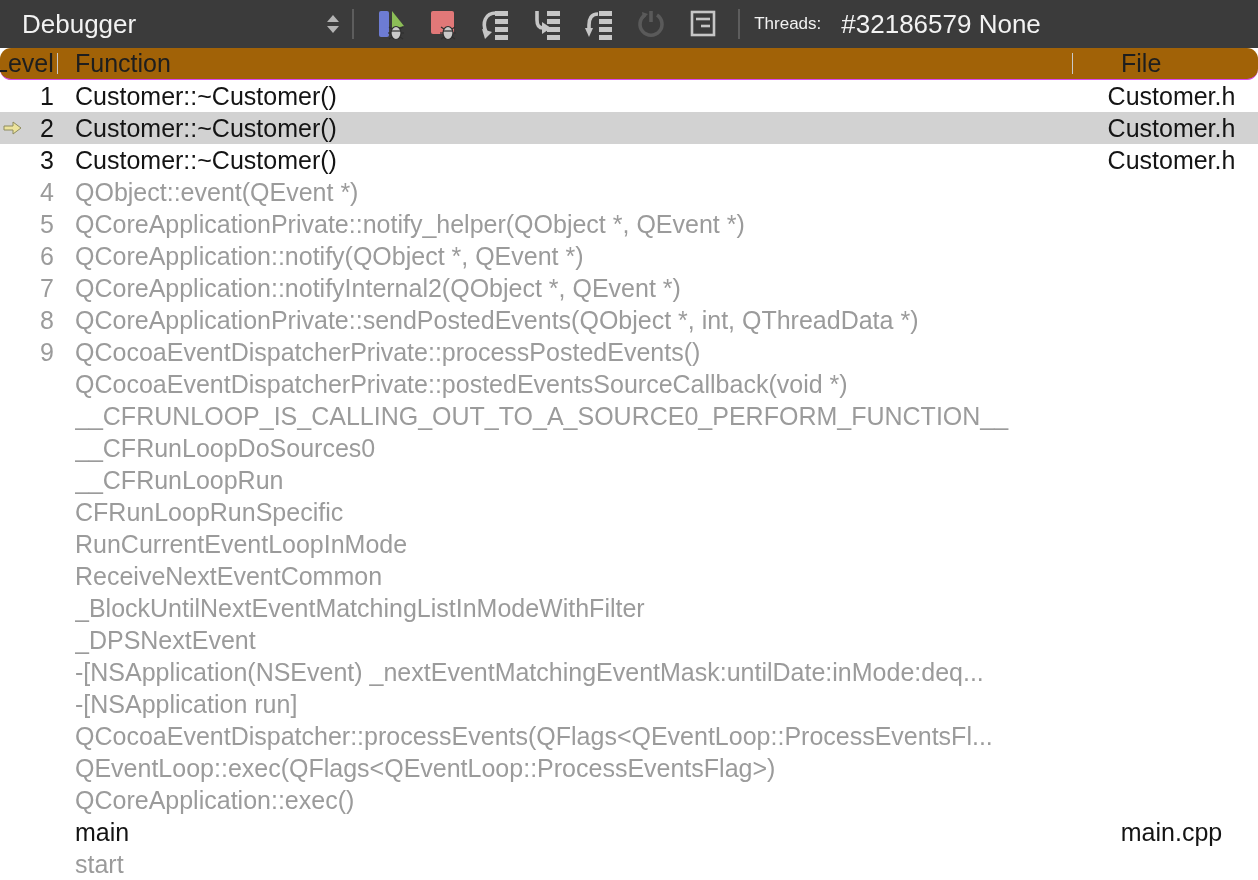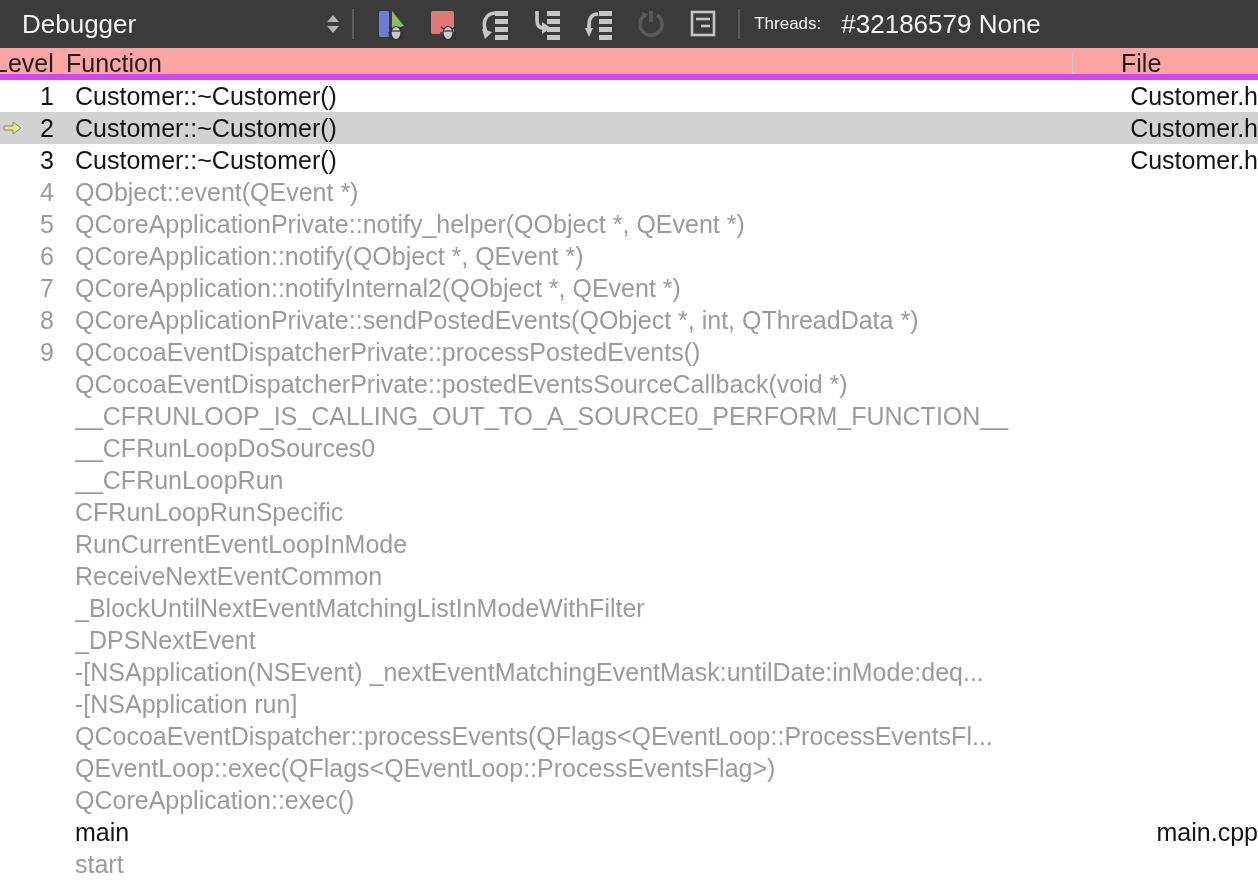--- a/index.html
+++ b/index.html
@@ -20,41 +20,41 @@
   .vsep{width:2px;height:30px;background:#5d5d5d;margin-left:12px;}
   .tbtn{
     width:30px;height:34px;margin-left:22px;padding:0;border:none;background:transparent;
     display:flex;align-items:center;justify-content:center;cursor:default;
   }
   .tbtn svg{display:block;}
   .threads-label{margin-left:14px;font-size:17px;color:#f2f2f2;white-space:nowrap;}
   .threads-value{margin-left:20px;font-size:26px;color:#f2f2f2;white-space:nowrap;}
   
   .thead{
-    position:relative;height:32px;background:#fca5a5;
-    font-size:25px;color:#1e1e1e;border-bottom:6px solid #d946ef;box-sizing:border-box;
+    position:relative;height:32px;background:#a16207;
+    font-size:25px;color:#1e1e1e;border-bottom:1px solid #d946ef;box-sizing:border-box;border-radius:11px;
   }
   .thead .hcell{position:absolute;top:0;line-height:31px;white-space:nowrap;}
   .h-level{left:-6px;}
-  .h-func{left:66px;}
+  .h-func{left:75px;}
   .h-file{left:1121px;}
   .hdiv{position:absolute;top:5px;width:1px;height:21px;background:#c9c9c9;}
   .hdiv.d1{left:57px;}
   .hdiv.d2{left:1072px;}
   
   .rows{background:#ffffff;}
   .row{
     height:32px;display:flex;align-items:center;font-size:25px;
     white-space:nowrap;box-sizing:border-box;
   }
   .row.selected{background:#d2d2d2;}
   .row .gutter{width:24px;display:flex;align-items:center;justify-content:flex-start;padding-left:2px;box-sizing:border-box;}
   .row .level{width:30px;text-align:right;flex:none;}
   .row .func{margin-left:21px;flex:1;overflow:hidden;}
-  .row .file{width:173px;flex:none;text-align:right;overflow:hidden;}
+  .row .file{width:173px;flex:none;text-align:center;overflow:hidden;}
   .row.tone-black .level,.row.tone-black .func{color:#141414;}
   .row.tone-gray  .level,.row.tone-gray  .func{color:#9b9b9b;}
   .row .file{color:#141414;}
 </style>
 </head>
 <body>
 
 <div class="topbar">
   <span class="title">Debugger</span>
 

